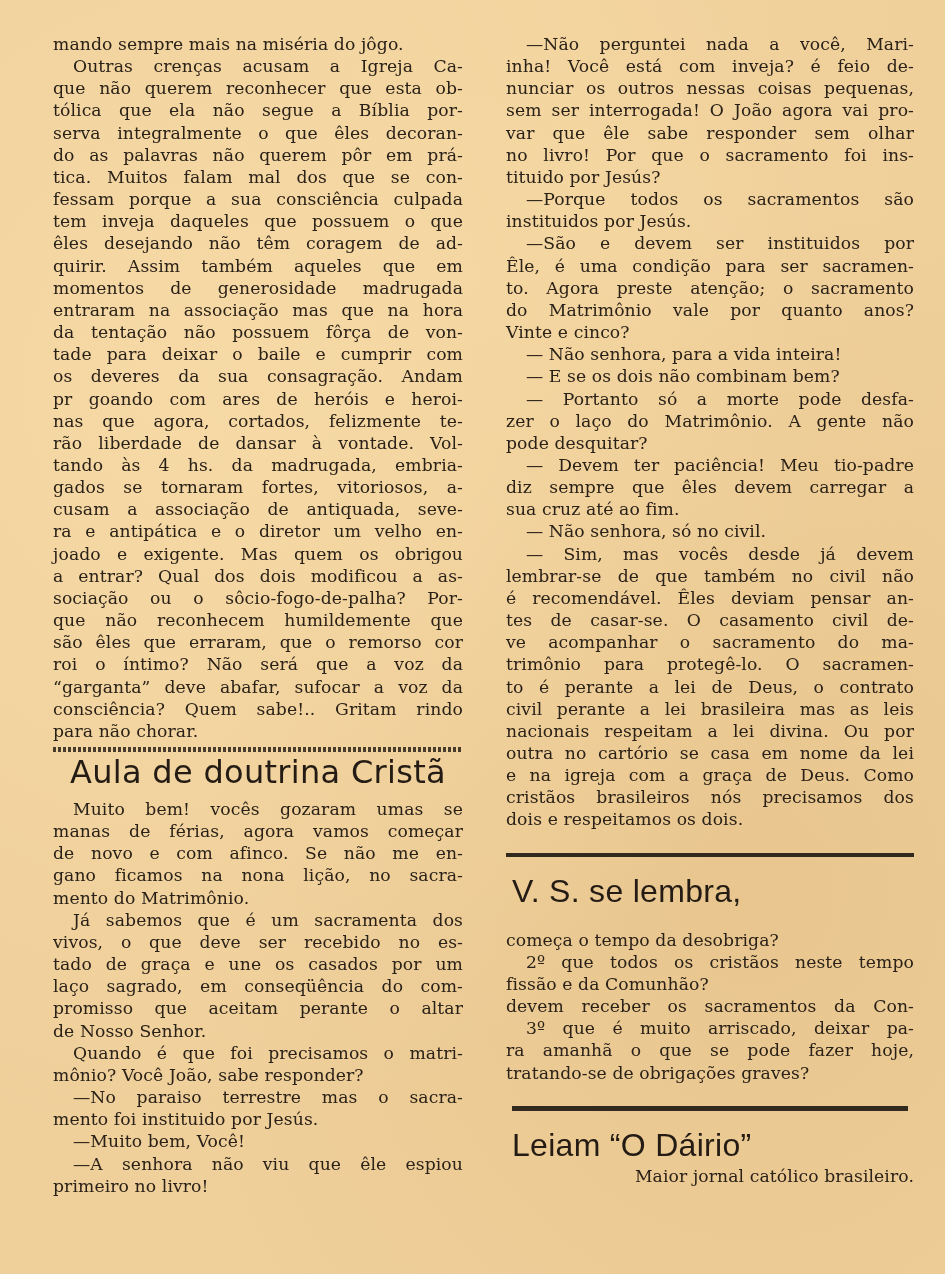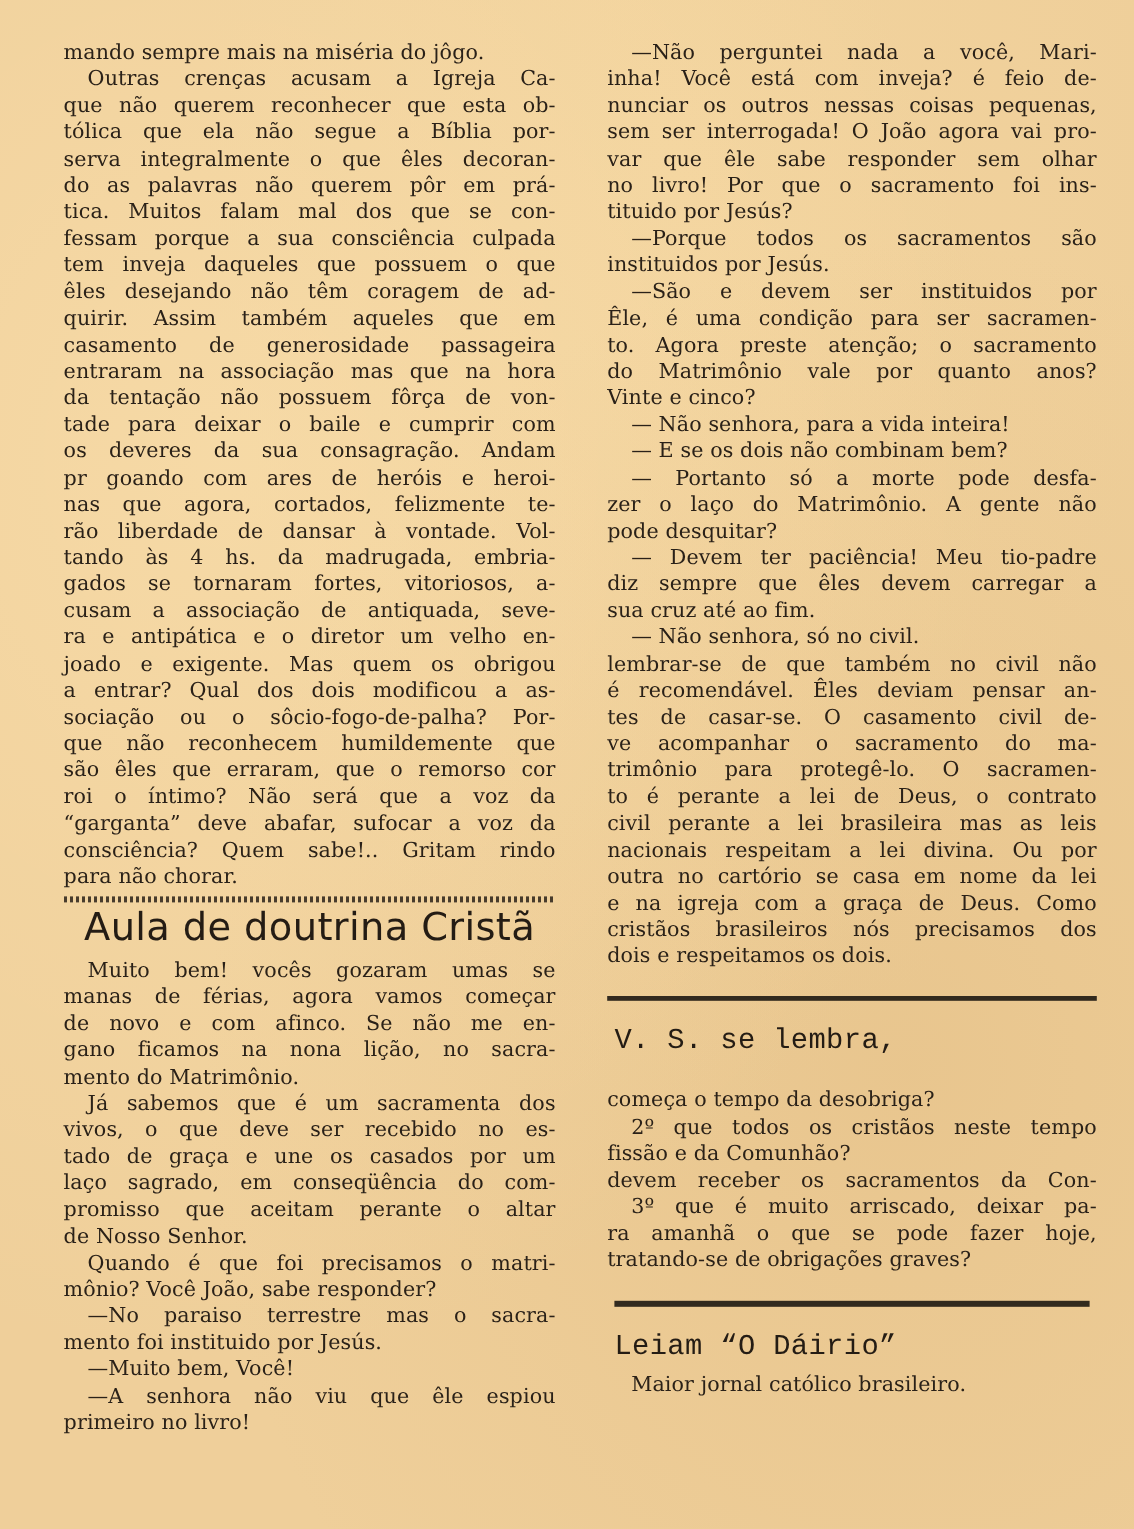--- a/index.html
+++ b/index.html
@@ -29,43 +29,43 @@
     background-image: repeating-linear-gradient(90deg, #2a2118 0 3px, transparent 3px 5px);
     opacity: 0.85;
   }
   .rule-solid { height: 4px; background: #1e1812; margin: 10px 0 0 0; opacity: 0.9; }
   .heading {
     font-family: "DejaVu Sans", "Liberation Sans", sans-serif;
     font-weight: normal; font-size: 32px; line-height: 32px; color: #241c14;
     margin: 0; letter-spacing: 0.3px;
   }
   .heading-center { text-align: center; margin: 2px 0 10px 0; }
-  .heading-serif { font-family: Liberation Mono, monospace; font-size: 24px; margin: 18px 0 4px 6px; }
-  .sub-center { text-align: left; padding-left: 20px; }
+  .heading-serif { font-family: Liberation Sans, sans-serif; font-size: 32px; margin: 18px 0 4px 6px; }
+  .sub-center { text-align: right; padding-left: 20px; }
 </style>
 </head>
 <body>
 
 <div class="col col-left">
   <div>
     <div>
       <span class="line last">mando sempre mais na miséria do jôgo.</span>
     </div>
     <div>
       <span class="line indent">Outras crenças acusam a Igreja Ca-</span>
       <span class="line">que não querem reconhecer que esta ob-</span>
       <span class="line">tólica que ela não segue a Bíblia por-</span>
       <span class="line">serva integralmente o que êles decoran-</span>
       <span class="line">do as palavras não querem pôr em prá-</span>
       <span class="line">tica. Muitos falam mal dos que se con-</span>
       <span class="line">fessam porque a sua consciência culpada</span>
       <span class="line">tem inveja daqueles que possuem o que</span>
       <span class="line">êles desejando não têm coragem de ad-</span>
       <span class="line">quirir. Assim também aqueles que em</span>
-      <span class="line">casamento de generosidade passageira</span>
+      <span class="line">momentos de generosidade madrugada</span>
       <span class="line">entraram na associação mas que na hora</span>
       <span class="line">da tentação não possuem fôrça de von-</span>
       <span class="line">tade para deixar o baile e cumprir com</span>
       <span class="line">os deveres da sua consagração. Andam</span>
       <span class="line">pr goando com ares de heróis e heroi-</span>
       <span class="line">nas que agora, cortados, felizmente te-</span>
       <span class="line">rão liberdade de dansar à vontade. Vol-</span>
       <span class="line">tando às 4 hs. da madrugada, embria-</span>
       <span class="line">gados se tornaram fortes, vitoriosos, a-</span>
       <span class="line">cusam a associação de antiquada, seve-</span>
@@ -154,20 +154,21 @@
     </div>
     <div>
       <span class="line indent">— Devem ter paciência! Meu tio-padre</span>
       <span class="line">diz sempre que êles devem carregar a</span>
       <span class="line last">sua cruz até ao fim.</span>
     </div>
     <div>
       <span class="line indent last">— Não senhora, só no civil.</span>
     </div>
     <div>
+      <span class="line indent">— Sim, mas vocês desde já devem</span>
       <span class="line">lembrar-se de que também no civil não</span>
       <span class="line">é recomendável. Êles deviam pensar an-</span>
       <span class="line">tes de casar-se. O casamento civil de-</span>
       <span class="line">ve acompanhar o sacramento do ma-</span>
       <span class="line">trimônio para protegê-lo. O sacramen-</span>
       <span class="line">to é perante a lei de Deus, o contrato</span>
       <span class="line">civil perante a lei brasileira mas as leis</span>
       <span class="line">nacionais respeitam a lei divina. Ou por</span>
       <span class="line">outra no cartório se casa em nome da lei</span>
       <span class="line">e na igreja com a graça de Deus. Como</span>

